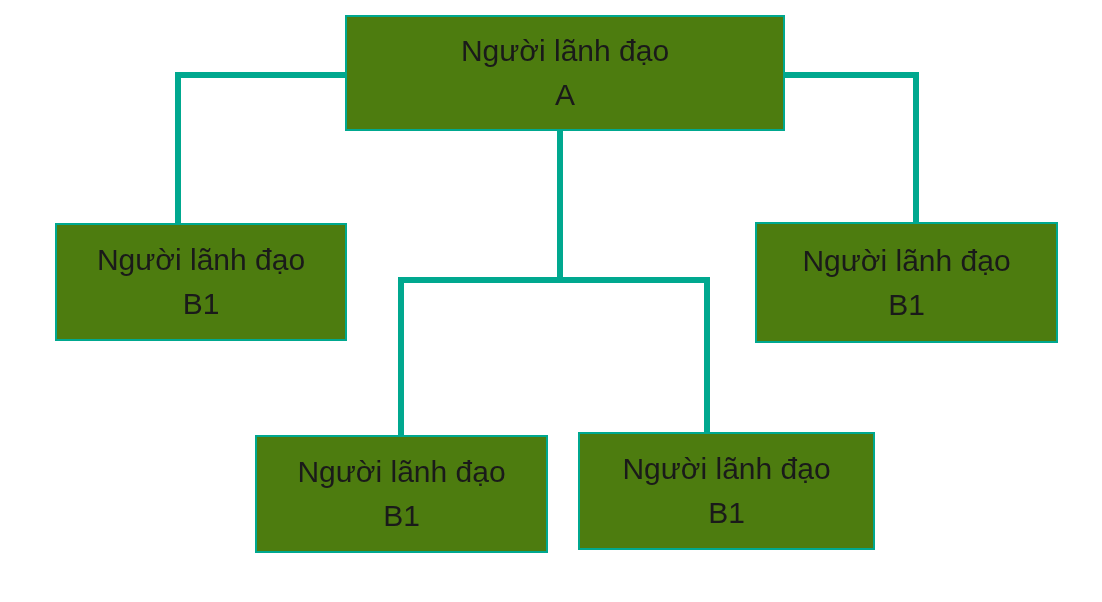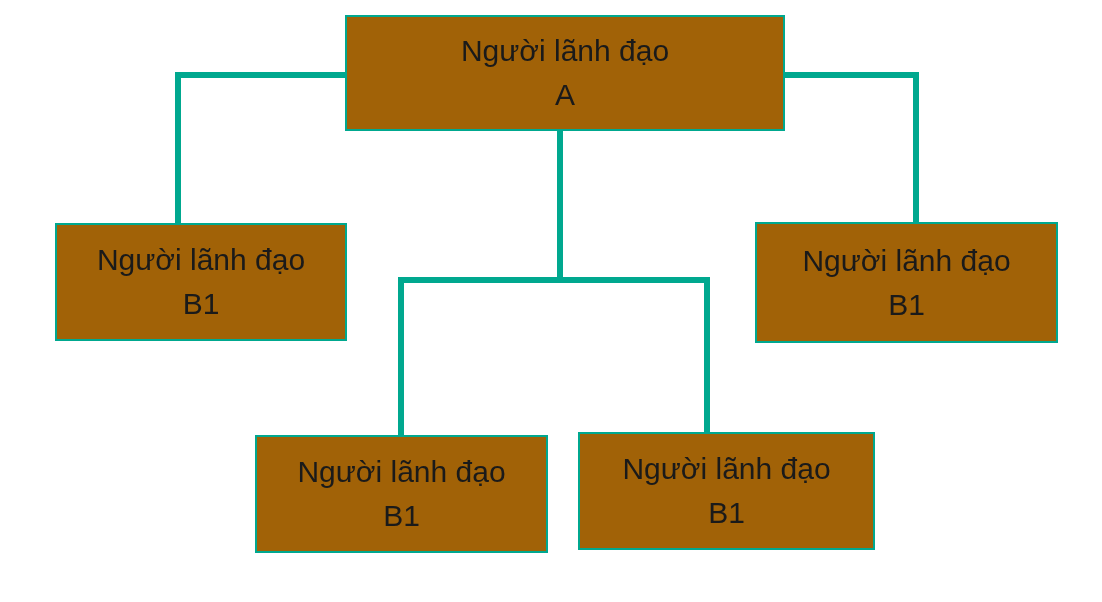--- a/index.html
+++ b/index.html
@@ -14,21 +14,21 @@
   .canvas {
     position: relative;
     width: 1102px;
     height: 602px;
     background: #ffffff;
     overflow: hidden;
   }
   .node {
     position: absolute;
     border: 2px solid var(--accent);
-    background: #a16207;
+    background: #4d7c0f;
     color: var(--text);
     display: flex;
     flex-direction: column;
     align-items: center;
     justify-content: center;
     text-align: center;
     font-size: 30px;
     line-height: 44px;
     z-index: 2;
   }

